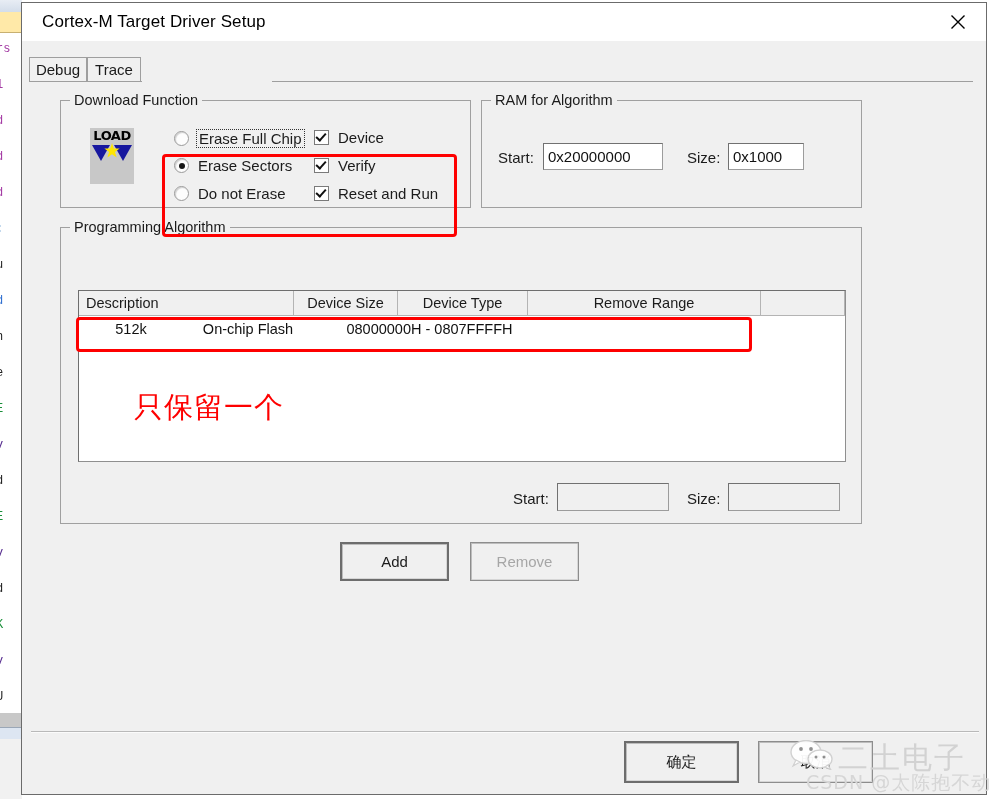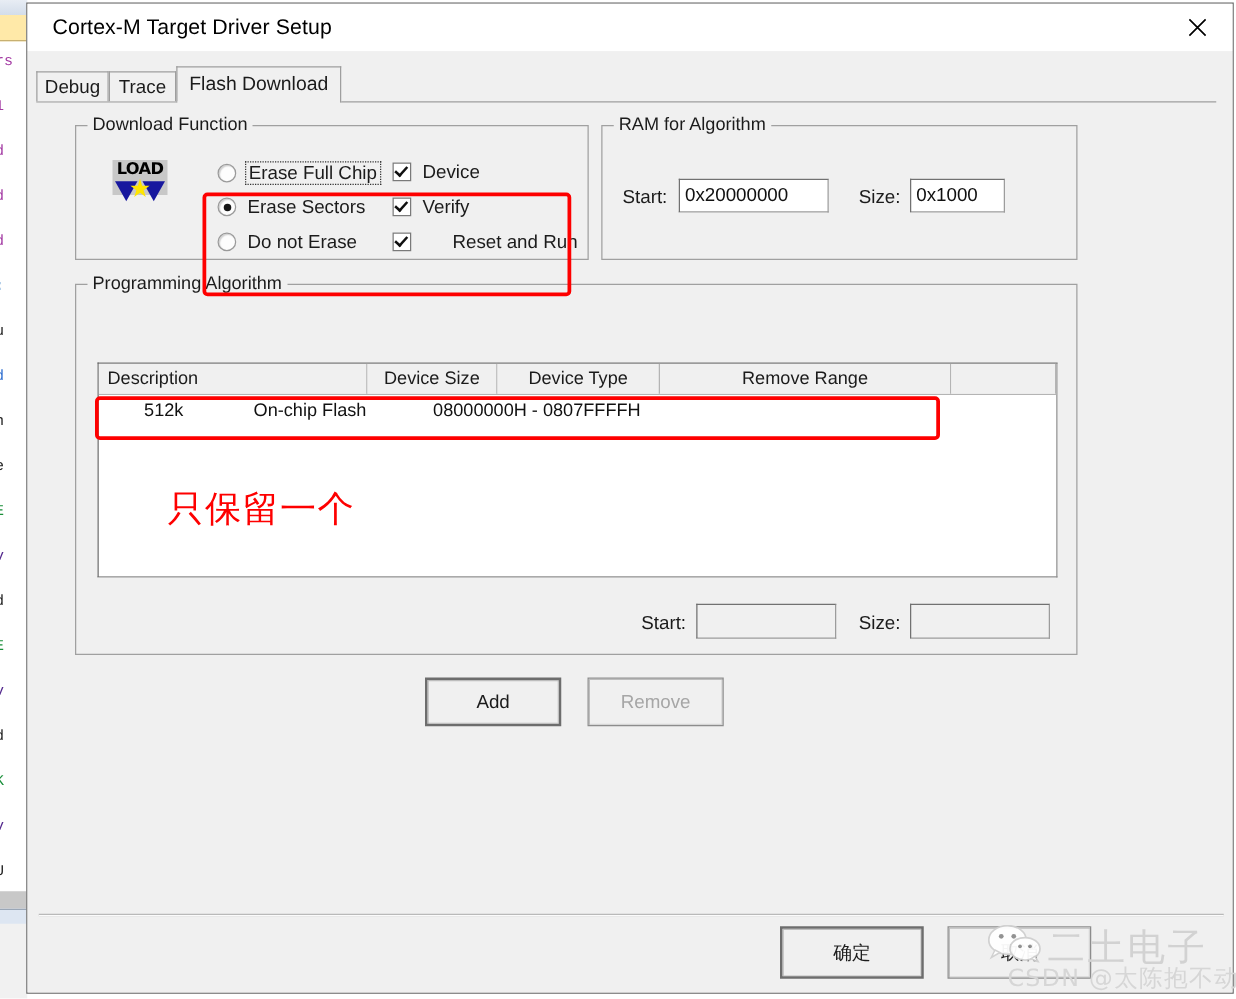--- a/index.html
+++ b/index.html
@@ -173,21 +173,21 @@
   }
 
   #grp-download { left: 38px;  top: 59px;  width: 411px; height: 108px; }
   #grp-ram      { left: 459px; top: 59px;  width: 381px; height: 108px; }
   #grp-prog     { left: 38px;  top: 186px; width: 802px; height: 297px; }
 
   
   #load-icon {
     position: absolute;
     left: 29px; top: 27px;
-    width: 44px; height: 28px;
+    width: 44px; height: 56px;
     background: #c8c8c8;
     box-sizing: border-box;
   }
   #load-icon .load-word {
     position: absolute;
     left: 0; top: 1px;
     width: 44px;
     text-align: center;
     font-family: "DejaVu Sans", sans-serif;
     font-weight: bold;
@@ -482,23 +482,20 @@
   <div id="client">
 
     <div id="tabstrip">
       <div id="tab-underline"></div>
       <div class="tab" id="tab-debug">
         <span>Debug</span>
       </div>
       <div class="tab" id="tab-trace">
         <span>Trace</span>
       </div>
-      <div class="tab active" id="tab-flash">
-        <span>Flash Download</span>
-      </div>
       <div id="tab-underline-mask"></div>
     </div>
 
     <div class="groupbox" id="grp-download">
       <div class="group-title">Download Function</div>
 
       <div id="load-icon">
         <div class="load-word">LOAD</div>
         <div class="arrowL"></div>
         <div class="arrowR"></div>
@@ -519,21 +516,21 @@
       </div>
 
       <div class="optrow" style="left:253px; top:28px;">
         <span class="cbox checked"></span>
         <span>Device</span>
       </div>
       <div class="optrow" style="left:253px; top:56px;">
         <span class="cbox checked"></span>
         <span>Verify</span>
       </div>
-      <div class="optrow" style="left:253px; top:84px;gap:24px;">
+      <div class="optrow" style="left:253px; top:84px;">
         <span class="cbox checked"></span>
         <span>Reset and Run</span>
       </div>
     </div>
 
     <div class="groupbox" id="grp-ram">
       <div class="group-title">RAM for Algorithm</div>
 
       <div class="flabel" style="left:16px; top:48px;">Start:</div>
       <div class="field" style="left:61px; top:42px; width:120px; height:27px;">0x20000000</div>

